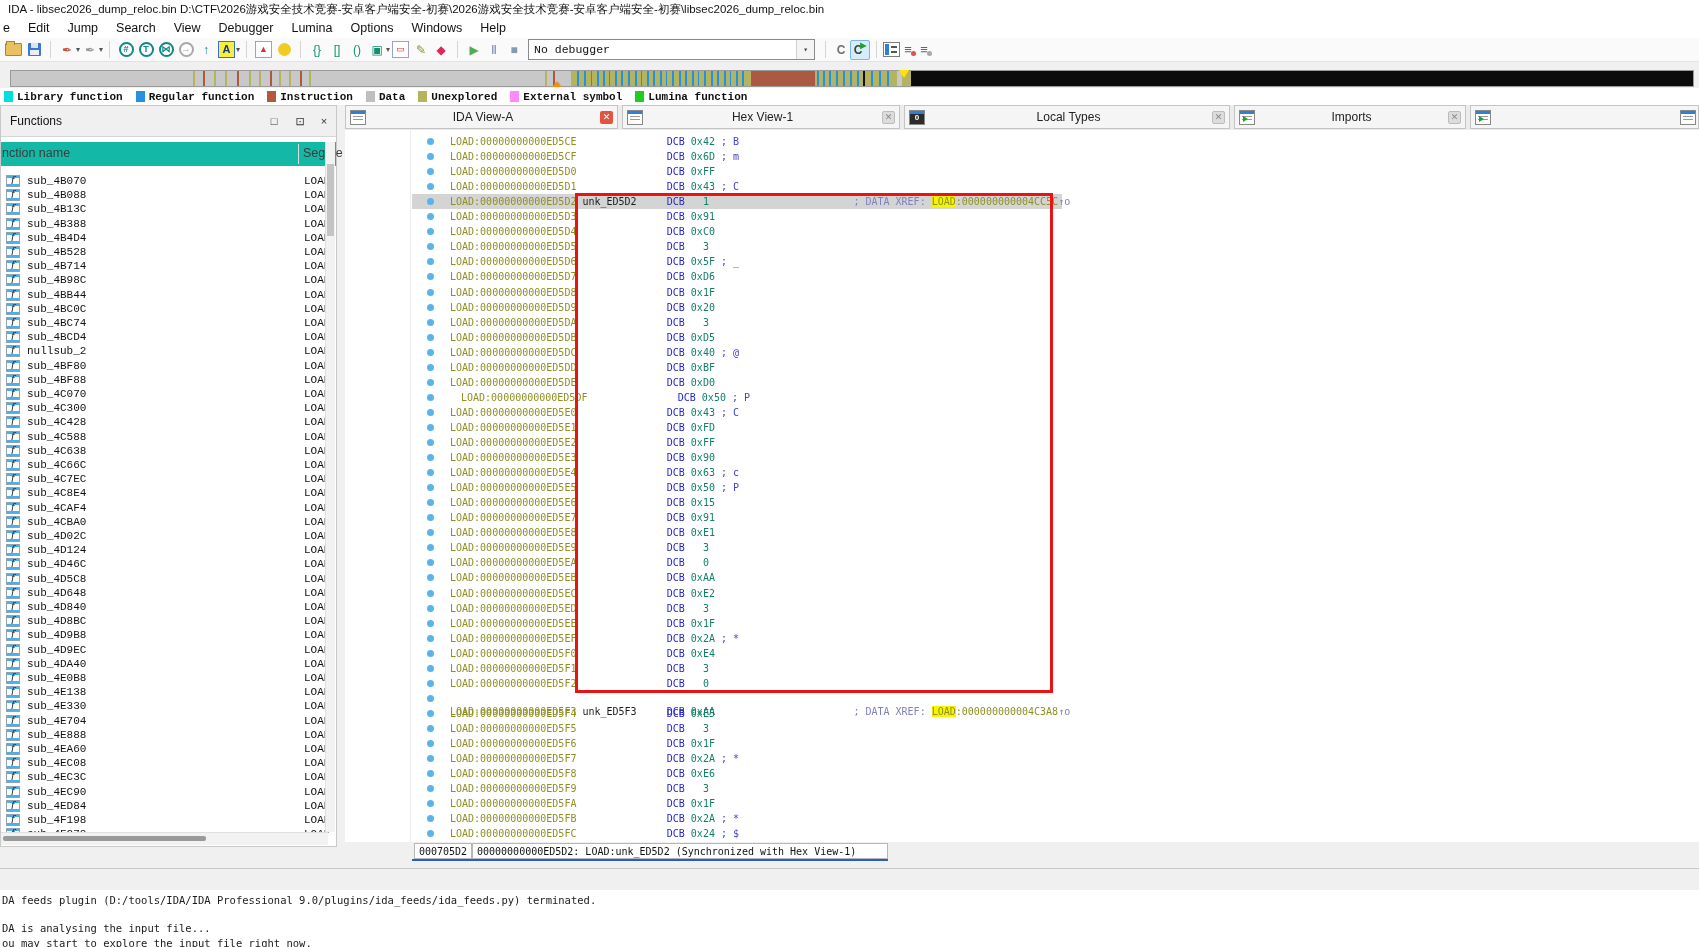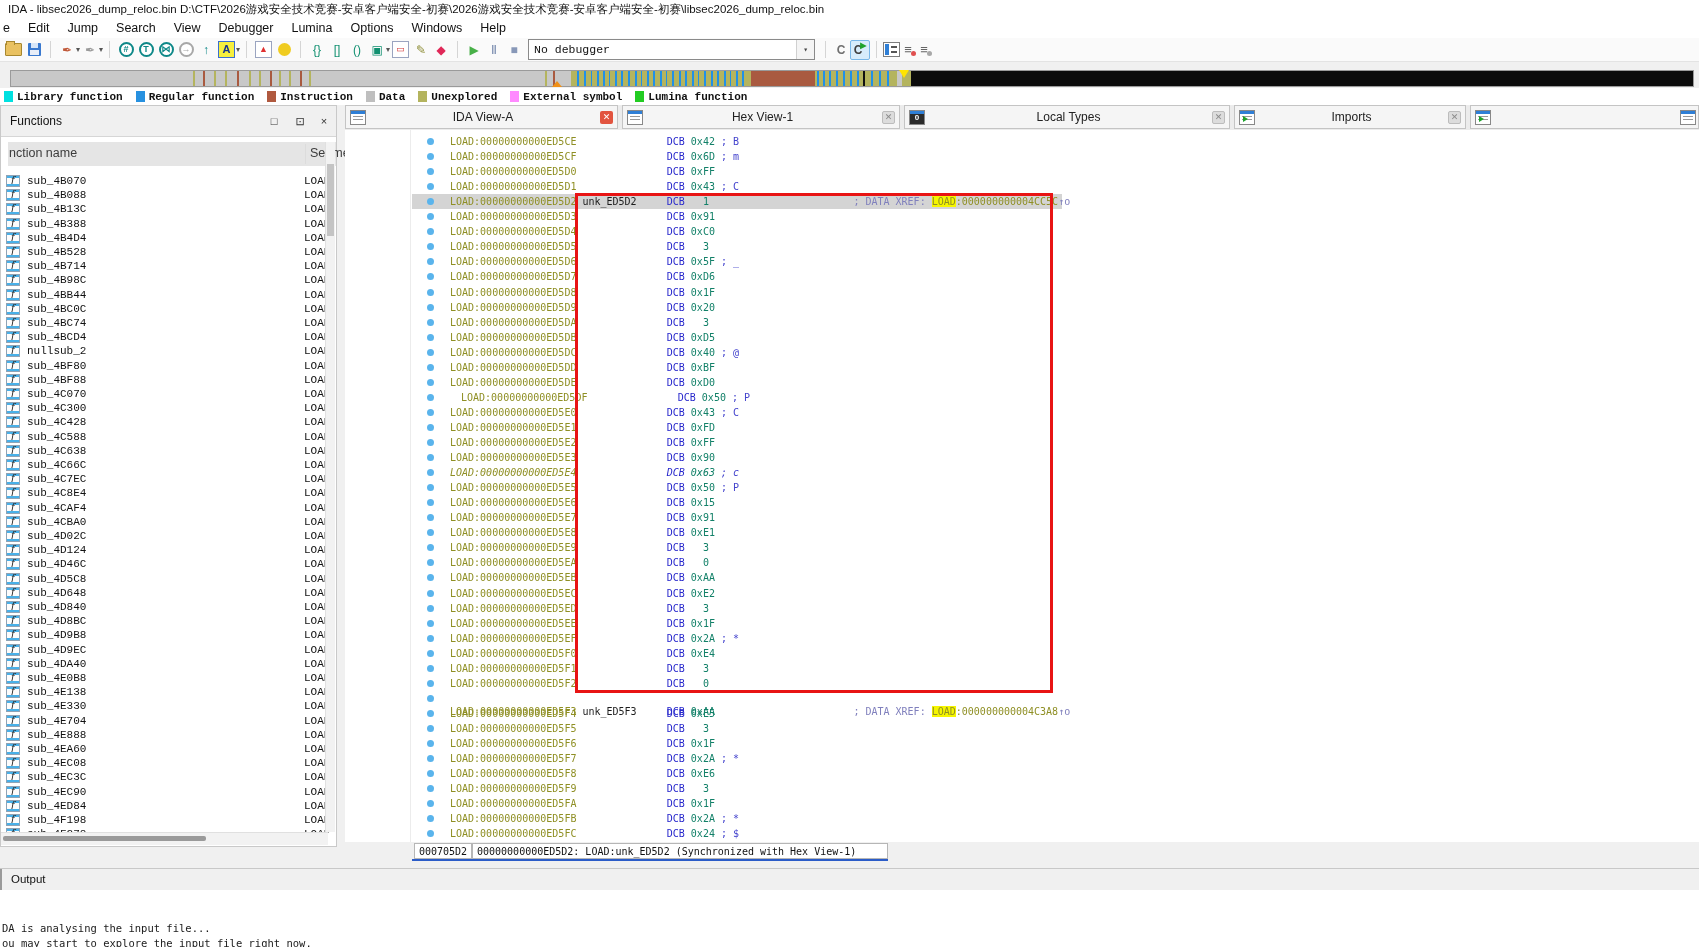--- a/index.html
+++ b/index.html
@@ -57,21 +57,21 @@
           font-family:"Liberation Mono",monospace;font-size:11px;font-weight:bold;}
   .leg-item{display:flex;align-items:center;gap:4px;}
   .leg-sq{width:9px;height:11px;display:inline-block;}
   
   #funcpanel{position:absolute;left:0;top:105px;width:337px;height:742px;background:#ffffff;
              border:1px solid #c9c9c9;box-sizing:border-box;}
   #funchdr{position:absolute;left:0;top:0;right:0;height:30px;background:#f0f0f0;border-bottom:1px solid #d6d6d6;}
   #funchdr .t{position:absolute;left:9px;top:8px;font-size:12px;}
   .hdr-btn{position:absolute;top:7px;width:16px;height:16px;display:flex;align-items:center;justify-content:center;
            font-size:11px;color:#333;}
-  #funccols{position:absolute;left:7px;top:36px;right:0;height:24px;background:#e5e5e5;font-size:12.5px;color:#3c3c3c;}
+  #funccols{position:absolute;left:0;top:36px;right:0;height:24px;background:#14b8a6;font-size:12.5px;color:#3c3c3c;}
   #funccols .c1{position:absolute;left:1px;top:4px;}
   #funccols .c2{position:absolute;left:302px;top:4px;}
   #funccols .sep{position:absolute;left:297px;top:2px;bottom:2px;width:1px;background:#dcdcdc;}
   #funcrows{position:absolute;left:0;top:62px;width:328px;height:665px;overflow:hidden;background:#fff;}
   .frow{position:absolute;left:0;height:14px;width:100%;font-family:"Liberation Mono",monospace;font-size:11px;white-space:pre;}
   .ficon{position:absolute;left:5px;top:0px;width:14px;height:12px;background:#fcfcfc;border:1px solid #8fa3b5;box-sizing:border-box;}
   .ficon::before{content:"";position:absolute;left:0;right:0;top:0;height:2px;background:#49b0e8;}
   .ficon::after{content:"";position:absolute;left:0;right:0;bottom:0;height:2px;background:#49b0e8;}
   .ficon span{position:absolute;left:4px;top:-2px;font-family:"DejaVu Serif",serif;font-style:italic;
               font-size:10px;color:#222;line-height:12px;}
@@ -430,21 +430,21 @@
       <div class="dline" style="top: 185px;"><span class="ca">LOAD:00000000000ED5DA</span><span class="cn">               </span><span class="ck">DCB </span><span class="cv">  3 </span></div>
       <div class="dline" style="top: 200px;"><span class="ca">LOAD:00000000000ED5DB</span><span class="cn">               </span><span class="ck">DCB </span><span class="cv">0xD5</span></div>
       <div class="dline" style="top: 215px;"><span class="ca">LOAD:00000000000ED5DC</span><span class="cn">               </span><span class="ck">DCB </span><span class="cv">0x40</span><span class="cc"> ; @</span></div>
       <div class="dline" style="top: 230px;"><span class="ca">LOAD:00000000000ED5DD</span><span class="cn">               </span><span class="ck">DCB </span><span class="cv">0xBF</span></div>
       <div class="dline" style="top: 245px;"><span class="ca">LOAD:00000000000ED5DE</span><span class="cn">               </span><span class="ck">DCB </span><span class="cv">0xD0</span></div>
       <div class="dline" style="top: 260px; margin-left: 11px;"><span class="ca">LOAD:00000000000ED5DF</span><span class="cn">               </span><span class="ck">DCB </span><span class="cv">0x50</span><span class="cc"> ; P</span></div>
       <div class="dline" style="top: 275px;"><span class="ca">LOAD:00000000000ED5E0</span><span class="cn">               </span><span class="ck">DCB </span><span class="cv">0x43</span><span class="cc"> ; C</span></div>
       <div class="dline" style="top: 290px;"><span class="ca">LOAD:00000000000ED5E1</span><span class="cn">               </span><span class="ck">DCB </span><span class="cv">0xFD</span></div>
       <div class="dline" style="top: 305px;"><span class="ca">LOAD:00000000000ED5E2</span><span class="cn">               </span><span class="ck">DCB </span><span class="cv">0xFF</span></div>
       <div class="dline" style="top: 320px;"><span class="ca">LOAD:00000000000ED5E3</span><span class="cn">               </span><span class="ck">DCB </span><span class="cv">0x90</span></div>
-      <div class="dline" style="top: 335px; font-style: italic;"><span class="ca">LOAD:00000000000ED5E4</span><span class="cn">               </span><span class="ck">DCB </span><span class="cv">0x63</span><span class="cc"> ; c</span></div>
+      <div class="dline" style="top: 335px;"><span class="ca">LOAD:00000000000ED5E4</span><span class="cn">               </span><span class="ck">DCB </span><span class="cv">0x63</span><span class="cc"> ; c</span></div>
       <div class="dline" style="top: 350px;"><span class="ca">LOAD:00000000000ED5E5</span><span class="cn">               </span><span class="ck">DCB </span><span class="cv">0x50</span><span class="cc"> ; P</span></div>
       <div class="dline" style="top: 365px;"><span class="ca">LOAD:00000000000ED5E6</span><span class="cn">               </span><span class="ck">DCB </span><span class="cv">0x15</span></div>
       <div class="dline" style="top: 380px;"><span class="ca">LOAD:00000000000ED5E7</span><span class="cn">               </span><span class="ck">DCB </span><span class="cv">0x91</span></div>
       <div class="dline" style="top: 395px;"><span class="ca">LOAD:00000000000ED5E8</span><span class="cn">               </span><span class="ck">DCB </span><span class="cv">0xE1</span></div>
       <div class="dline" style="top: 410px;"><span class="ca">LOAD:00000000000ED5E9</span><span class="cn">               </span><span class="ck">DCB </span><span class="cv">  3 </span></div>
       <div class="dline" style="top: 425px;"><span class="ca">LOAD:00000000000ED5EA</span><span class="cn">               </span><span class="ck">DCB </span><span class="cv">  0 </span></div>
       <div class="dline" style="top: 440px;"><span class="ca">LOAD:00000000000ED5EB</span><span class="cn">               </span><span class="ck">DCB </span><span class="cv">0xAA</span></div>
       <div class="dline" style="top: 456px;"><span class="ca">LOAD:00000000000ED5EC</span><span class="cn">               </span><span class="ck">DCB </span><span class="cv">0xE2</span></div>
       <div class="dline" style="top: 471px;"><span class="ca">LOAD:00000000000ED5ED</span><span class="cn">               </span><span class="ck">DCB </span><span class="cv">  3 </span></div>
       <div class="dline" style="top: 486px;"><span class="ca">LOAD:00000000000ED5EE</span><span class="cn">               </span><span class="ck">DCB </span><span class="cv">0x1F</span></div>
@@ -513,20 +513,18 @@
     <div class="ddot" style="top: 700px;"></div>
   </div>
 
 <div id="statusrow">
   <div class="scell" id="scell1">000705D2</div>
   <div class="scell" id="scell2">00000000000ED5D2: LOAD:unk_ED5D2 (Synchronized with Hex View-1)</div>
   <div id="sline"></div>
 </div>
 
 <div id="outputpanel">
-  <div id="outhdr">
-    <span class="t">Output</span>
-  </div>
   <div id="outbody">
+      <div class="oline" style="top: 3px;">DA feeds plugin (D:/tools/IDA/IDA Professional 9.0/plugins/ida_feeds/ida_feeds.py) terminated.</div>
       <div class="oline" style="top: 31.4px;">DA is analysing the input file...</div>
       <div class="oline" style="top: 45.6px;">ou may start to explore the input file right now.</div>
     </div>
 </div>
 
 </body></html>

